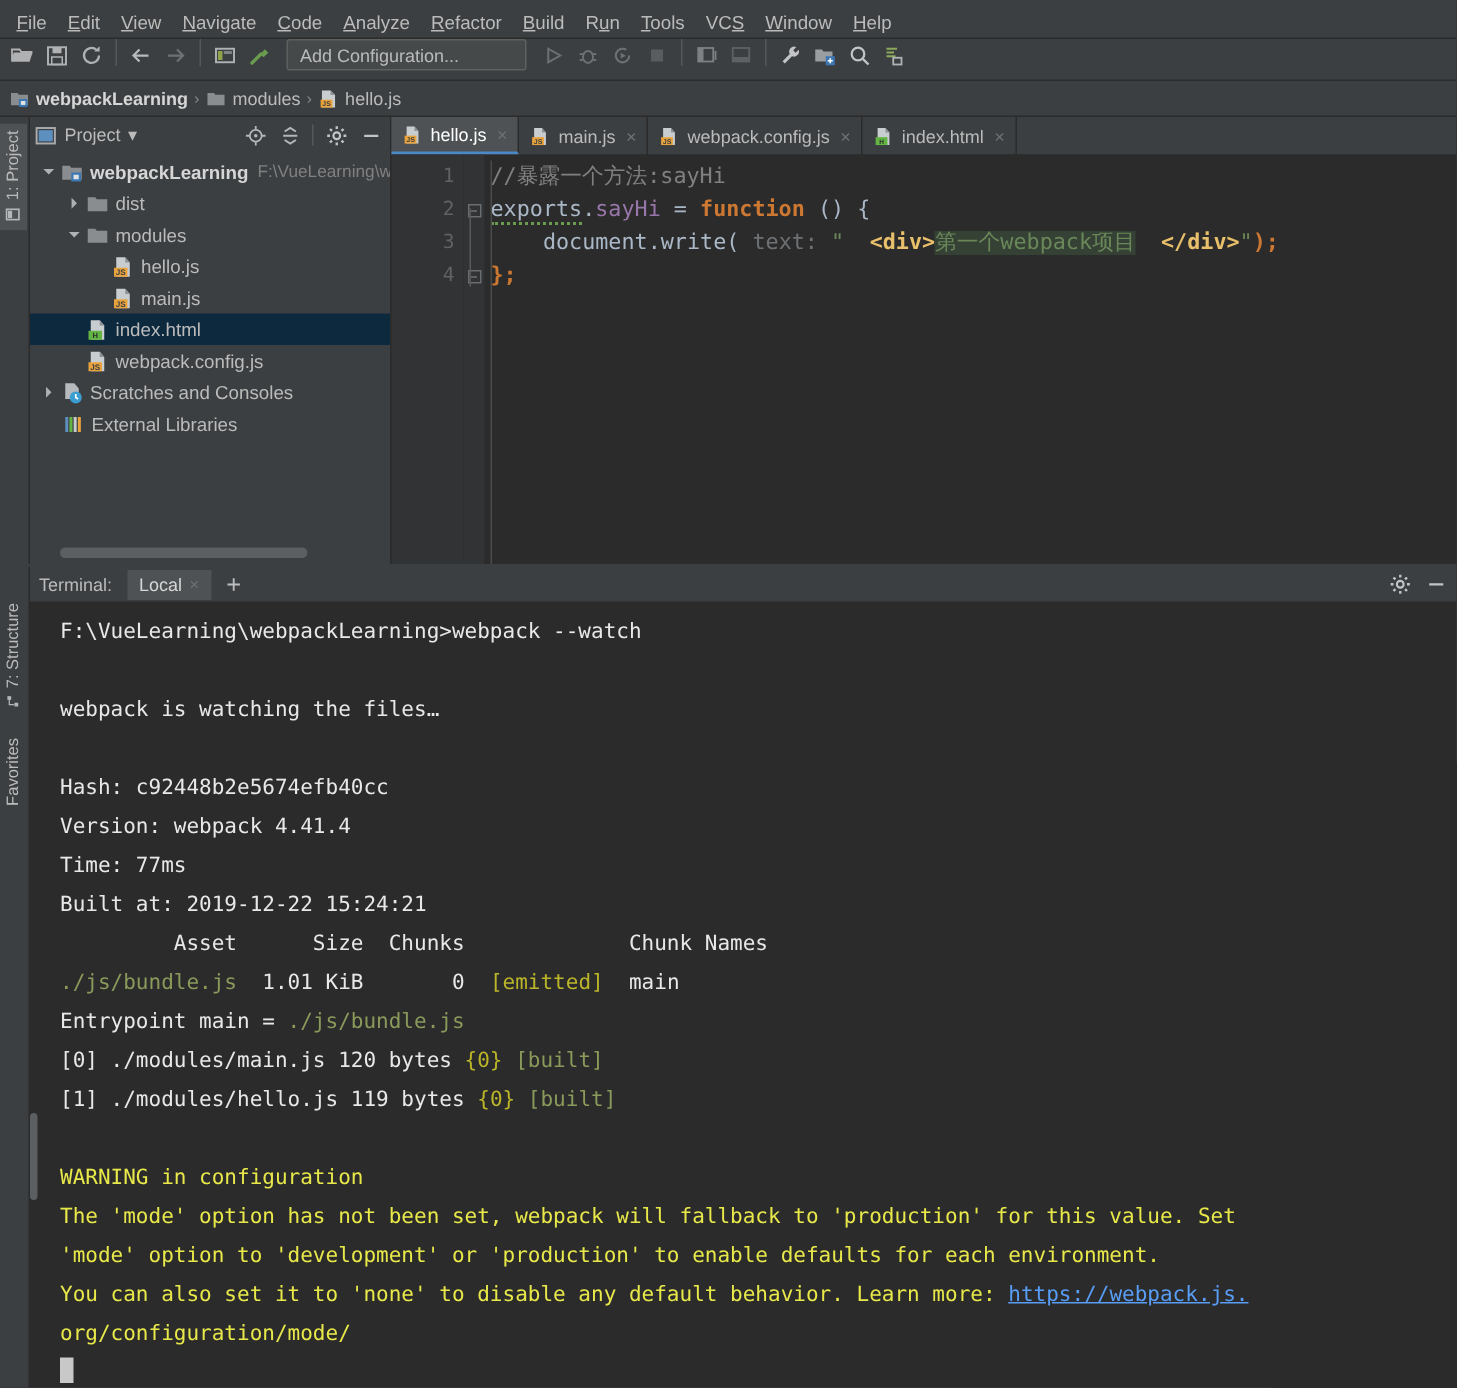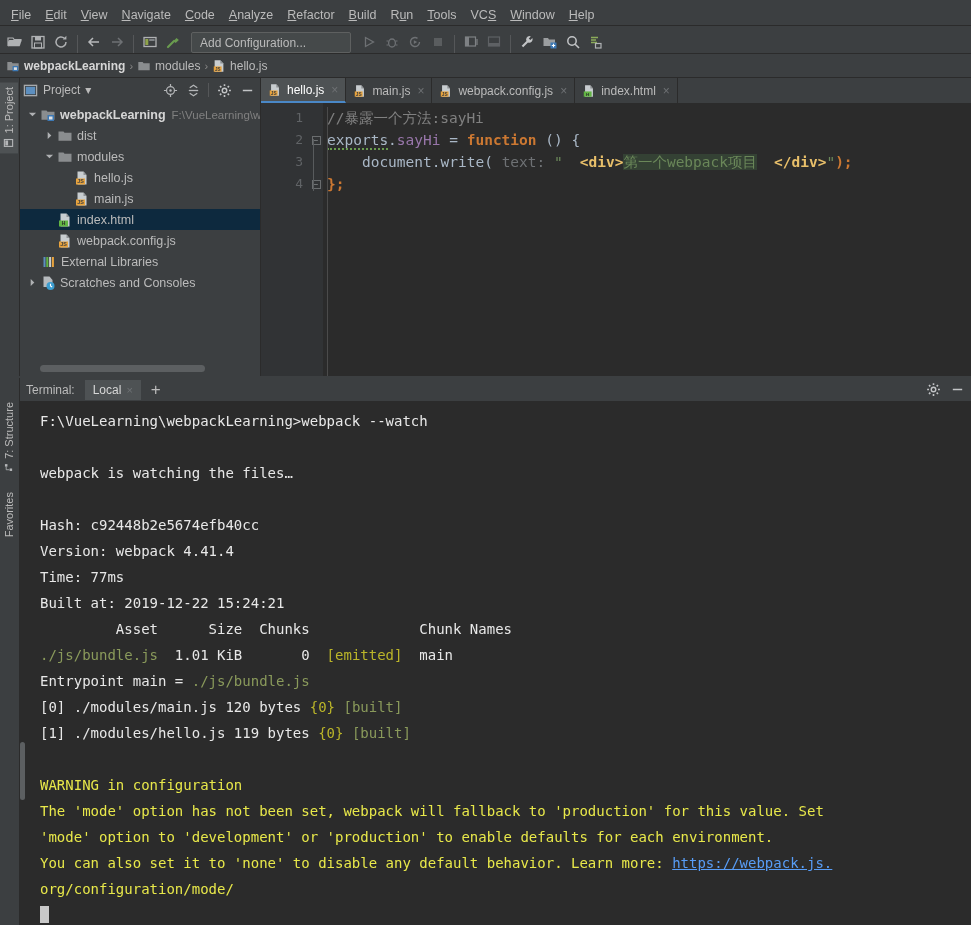--- a/index.html
+++ b/index.html
@@ -19,21 +19,21 @@
     border-bottom: 1px solid #2b2b2b;
   }
   .menubar .mitem {
     font-size: 12.5px; color: #bbbbbb;
     padding: 3px 7px; cursor: default; white-space: nowrap;
   }
   .menubar .mitem u { text-decoration: underline; }
 
   
   .toolbar {
-    height: 28px; display: flex; align-items: flex-end;
+    height: 28px; display: flex; align-items: flex-start;
     background: #3c3f41; padding-left: 4px; gap: 1px;
     border-bottom: 1px solid #2b2b2b;
   }
   .tbtn {
     width: 22px; height: 22px; display: flex; align-items: center;
     justify-content: center; border-radius: 2px; cursor: default;
   }
   .tsep { width: 1px; height: 18px; background: #555759; margin: 0 4px; }
   .addcfg {
     height: 21px; min-width: 160px; background: #45494a;
@@ -491,46 +491,46 @@
             <svg width="16" height="16" viewBox="0 0 16 16">
                 <path d="M3.5 1.5h6L12.5 5v9.5h-9z" fill="#c8cdd0"></path>
                 <path d="M9.5 1.5L12.5 5H9.5z" fill="#8d9194"></path>
                 <rect x="2" y="8.5" width="9" height="6" fill="#e8a33d"></rect>
                 <text x="6.5" y="13.4" font-size="5.4" fill="#3c3f41" text-anchor="middle" font-family="sans-serif" font-weight="bold">JS</text>
               </svg>
           </span>
           <span class="tlabel">webpack.config.js</span>
         </div>
 
+        <div class="trow" style="padding-left:4px">
+          <span class="twist">
+            <svg width="9" height="9" viewBox="0 0 10 10">
+                <path d="M3 1l4 4-4 4z" fill="#afb1b3"></path>
+              </svg>
+          </span>
+          <span class="ticon">
+            <svg width="16" height="16" viewBox="0 0 16 16">
+                <path d="M3.5 1.5h6L12.5 5v7h-9z" fill="#b6babd"></path>
+                <circle cx="10.5" cy="11" r="4" fill="#3c9dd0"></circle>
+                <path d="M10.5 8.7V11l1.6 1" stroke="#fff" stroke-width="1.1" fill="none"></path>
+              </svg>
+          </span>
+          <span class="tlabel">Scratches and Consoles</span>
+        </div>
+
         <div class="trow" style="padding-left:21px">
           <span class="ticon">
             <svg width="16" height="16" viewBox="0 0 16 16">
                 <rect x="2.5" y="3" width="2" height="10" fill="#5d8fbf"></rect>
                 <rect x="5.3" y="3" width="2" height="10" fill="#62b543"></rect>
                 <rect x="8.1" y="3" width="2" height="10" fill="#c8cdd0"></rect>
                 <rect x="10.9" y="3" width="2" height="10" fill="#e8a33d"></rect>
               </svg>
           </span>
           <span class="tlabel">External Libraries</span>
-        </div>
-
-        <div class="trow" style="padding-left:4px">
-          <span class="twist">
-            <svg width="9" height="9" viewBox="0 0 10 10">
-                <path d="M3 1l4 4-4 4z" fill="#afb1b3"></path>
-              </svg>
-          </span>
-          <span class="ticon">
-            <svg width="16" height="16" viewBox="0 0 16 16">
-                <path d="M3.5 1.5h6L12.5 5v7h-9z" fill="#b6babd"></path>
-                <circle cx="10.5" cy="11" r="4" fill="#3c9dd0"></circle>
-                <path d="M10.5 8.7V11l1.6 1" stroke="#fff" stroke-width="1.1" fill="none"></path>
-              </svg>
-          </span>
-          <span class="tlabel">Scratches and Consoles</span>
         </div>
       </div>
 
       <div class="projscroll">
         <div class="thumb"></div>
       </div>
     </div>
 
     <div class="editorwrap">
       <div class="tabs">

